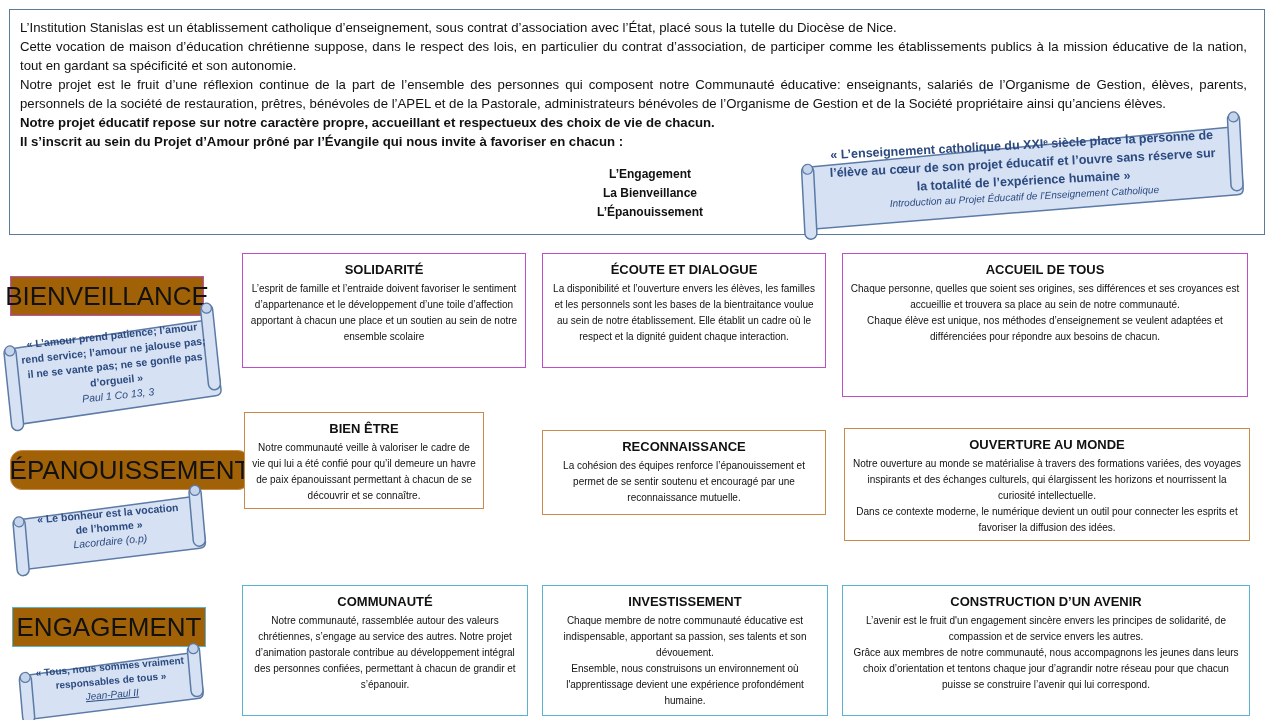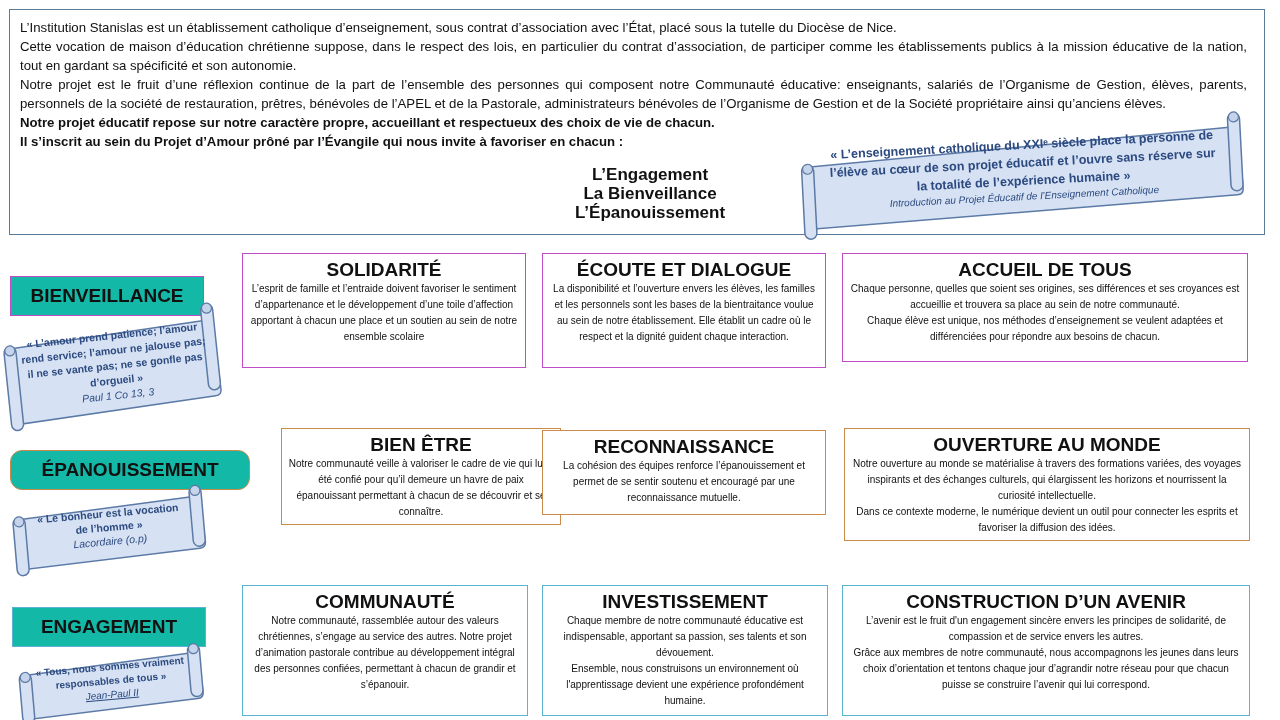--- a/index.html
+++ b/index.html
@@ -5,38 +5,38 @@
   html, body { margin:0; padding:0; background:#ffffff; }
   body { width:1280px; height:720px; position:relative; overflow:hidden;
          font-family:"Liberation Sans", "DejaVu Sans", sans-serif; color:#111; }
 
   
   .intro { position:absolute; left:9px; top:9px; width:1256px; height:226px;
            border:1px solid #5a7c99; box-sizing:border-box; padding:8px 17px 0 10px; }
   .intro p { margin:0; font-size:13.2px; line-height:19px; text-align:justify; }
   .intro p.bold { font-weight:bold; text-align:left; }
   .values-list { position:absolute; left:540px; top:165px; width:220px; text-align:center; }
-  .values-list div { font-weight:bold; font-size:17px; line-height:19px; }
+  .values-list div { font-weight:bold; font-size:12px; line-height:19px; }
 
   
   .scroll { position:absolute; }
   .scroll svg { position:absolute; left:0; top:0; overflow:visible; }
   .scroll .stext { position:absolute; left:0; right:0; text-align:center; color:#2c4a80;
                    font-weight:bold; }
   .scroll .scite { font-weight:normal; font-style:italic; display:block; }
 
   
   .label { position:absolute; height:40px; border:1px solid; box-sizing:border-box;
            display:flex; align-items:center; justify-content:center;
-           font-weight:bold; font-size:19px; background:#14b8a6; }
+           font-weight:normal; font-size:26px; background:#a16207; }
 
   
   .card { position:absolute; border:1px solid; box-sizing:border-box; text-align:center;
           padding:6px 6px 0 6px; background:#fff; }
-  .card h3 { margin:0 0 1px 0; font-size:19px; line-height:20px; font-weight:bold; }
+  .card h3 { margin:0 0 1px 0; font-size:13px; line-height:20px; font-weight:bold; }
   .card p { margin:0; font-size:10px; line-height:16px; white-space:pre-line; }
 
   .pink { border-color:#c04dc8; }
   .orange { border-color:#c98a4a; }
   .blue { border-color:#5ab3d0; }
 </style>
 </head>
 <body>
 
 <div class="intro">
@@ -86,21 +86,21 @@
 </div>
 
 <div class="card pink" style="left:242px; top:253px; width:284px; height:115px;">
   <h3>SOLIDARITÉ</h3>
   <p>L’esprit de famille et l’entraide doivent favoriser le sentiment d’appartenance et le développement  d’une toile d’affection apportant à chacun une place et un soutien au sein de notre ensemble scolaire</p>
 </div>
 <div class="card pink" style="left:542px; top:253px; width:284px; height:115px;">
   <h3>ÉCOUTE ET DIALOGUE</h3>
   <p>La disponibilité et l’ouverture envers les élèves, les familles et les personnels sont les bases de la bientraitance voulue au sein de notre établissement. Elle établit un cadre où le respect et la dignité guident  chaque interaction.</p>
 </div>
-<div class="card pink" style="left:842px; top:253px; width:406px; height:109px;">
+<div class="card pink" style="left:842px; top:253px; width:406px; height:144px;">
   <h3>ACCUEIL DE TOUS</h3>
   <p>Chaque personne,  quelles que soient ses origines, ses différences et ses croyances est accueillie et trouvera sa place au sein de notre communauté.
 Chaque élève est unique, nos méthodes d’enseignement  se veulent adaptées et différenciées pour répondre aux besoins de chacun.</p>
 </div>
 
 <div class="label orange" style="left:10px; top:450px; width:240px;border-radius:12px;">ÉPANOUISSEMENT</div>
 <div class="scroll" style="left:12px; top:492px; width:194px; height:76px;">
   <svg width="194" height="76">
     <g transform="rotate(-5 97 38)">
       <path d="M8,20 L184,12 Q190,12 190,18 L192,58 Q192,64 186,64 L12,70 Z" fill="#d6e2f3" stroke="#5c7aa6" stroke-width="1.5"></path>
@@ -109,21 +109,21 @@
       <rect x="180" y="2" width="12" height="60" rx="6" fill="#d6e2f3" stroke="#5c7aa6" stroke-width="1.5"></rect>
       <circle cx="186" cy="6" r="5" fill="#c5d4ea" stroke="#5c7aa6" stroke-width="1.2"></circle>
     </g>
   </svg>
   <div class="stext" style="top:14px; padding:0 22px; font-size:10.5px; line-height:14px; transform:rotate(-5deg);">
     <span>«  Le bonheur  est la vocation de l’homme  »</span>
     <span class="scite">Lacordaire (o.p)</span>
   </div>
 </div>
 
-<div class="card orange" style="left:244px; top:428px; width:280px; height:97px;margin-left:37px;">
+<div class="card orange" style="left:244px; top:412px; width:240px; height:97px;">
   <h3>BIEN ÊTRE</h3>
   <p>Notre communauté  veille à valoriser le cadre de vie qui lui a été confié pour qu’il demeure un havre de paix épanouissant permettant à chacun de se découvrir et se connaître.</p>
 </div>
 <div class="card orange" style="left:542px; top:430px; width:284px; height:85px;">
   <h3>RECONNAISSANCE</h3>
   <p>La cohésion des équipes renforce l’épanouissement et permet  de se sentir soutenu et encouragé par une reconnaissance mutuelle.</p>
 </div>
 <div class="card orange" style="left:844px; top:428px; width:406px; height:113px;">
   <h3>OUVERTURE AU MONDE</h3>
   <p>Notre ouverture  au monde se matérialise à travers des formations variées, des voyages inspirants et des échanges culturels, qui élargissent les horizons et nourrissent la curiosité intellectuelle.

